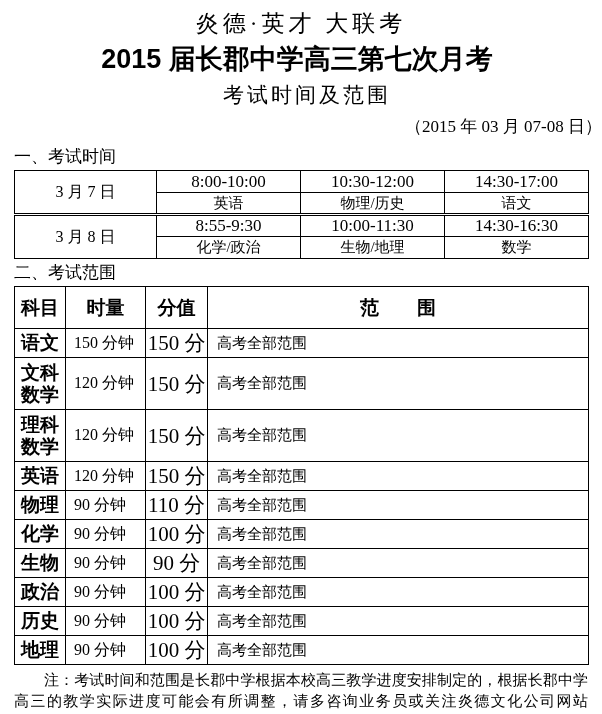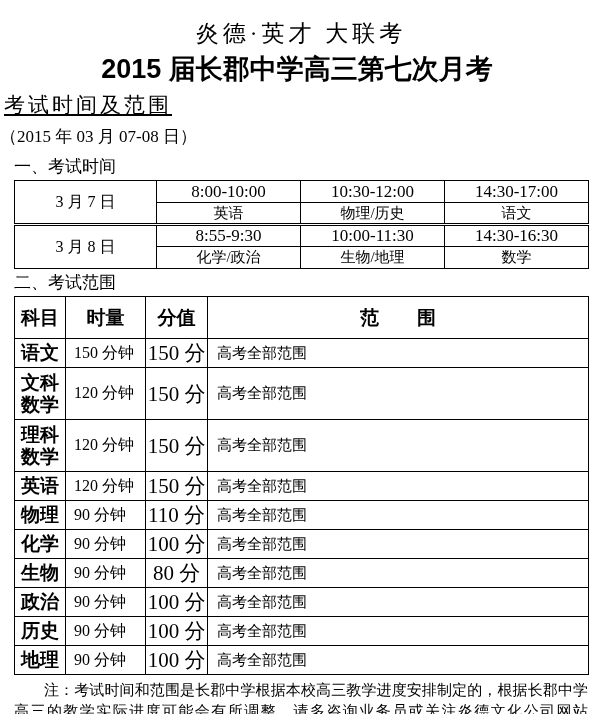--- a/index.html
+++ b/index.html
@@ -1,36 +1,36 @@
 <!DOCTYPE html>
 <html lang="zh"><head>
 <meta charset="utf-8">
 <style>
   html,body{margin:0;padding:0;background:#fff;}
   .page{
     width:602px;height:714px;box-sizing:border-box;
-    padding-top:20px;overflow:hidden;background:#fff;color:#000;
+    padding-top:10px;overflow:hidden;background:#fff;color:#000;
     font-family:"Liberation Serif","DejaVu Serif",serif;
     position:relative;
   }
   
   .brand{
     text-align:center;font-size:23px;line-height:28px;
     letter-spacing:4px;font-weight:normal;margin:0;
   }
   .main-title{
     text-align:center;font-size:27px;line-height:38px;margin:2px 8px 0 0;
     font-weight:bold;font-family:"Liberation Sans","DejaVu Sans",sans-serif;
   }
   .subtitle{
-    font-size:21px;line-height:30px;margin:2px 0 0 4px;
-    letter-spacing:3px;font-weight:normal;text-decoration:underline;
+    text-align:center;font-size:21px;line-height:30px;margin:2px 0 0 12px;
+    letter-spacing:3px;font-weight:normal;
   }
   .date-range{
-    text-align:left;font-size:17px;line-height:24px;margin:5px 0 0 0;
+    text-align:right;font-size:17px;line-height:24px;margin:5px 0 0 0;
   }
   .section-heading{
     font-size:17px;line-height:20px;margin:8px 0 3px 14px;
     font-family:"Liberation Sans","DejaVu Sans",sans-serif;
   }
   .section-heading.second{margin-top:4px;}
   
   table{
     border-collapse:collapse;table-layout:fixed;
     margin-left:14px;width:574px;
@@ -162,21 +162,21 @@
       </tr>
       <tr class="h30">
         <td class="subject-col">化学</td>
         <td class="duration-col">90 分钟</td>
         <td class="score-col">100 分</td>
         <td class="range-col">高考全部范围</td>
       </tr>
       <tr class="h28">
         <td class="subject-col">生物</td>
         <td class="duration-col">90 分钟</td>
-        <td class="score-col">80 分</td>
+        <td class="score-col">90 分</td>
         <td class="range-col">高考全部范围</td>
       </tr>
       <tr class="h28">
         <td class="subject-col">政治</td>
         <td class="duration-col">90 分钟</td>
         <td class="score-col">100 分</td>
         <td class="range-col">高考全部范围</td>
       </tr>
       <tr class="h28">
         <td class="subject-col">历史</td>

